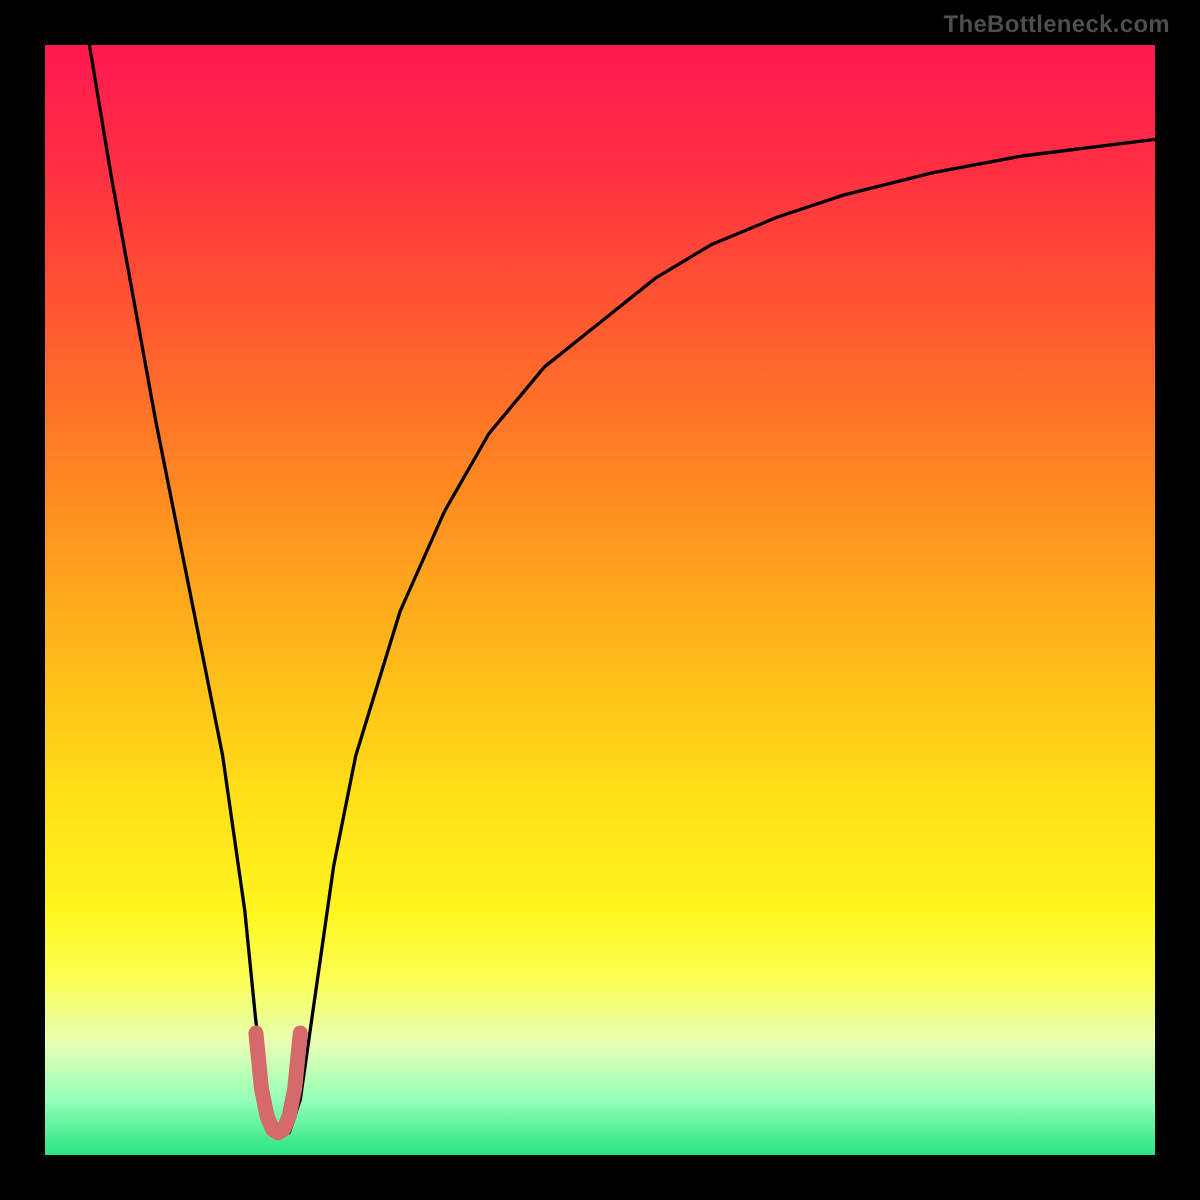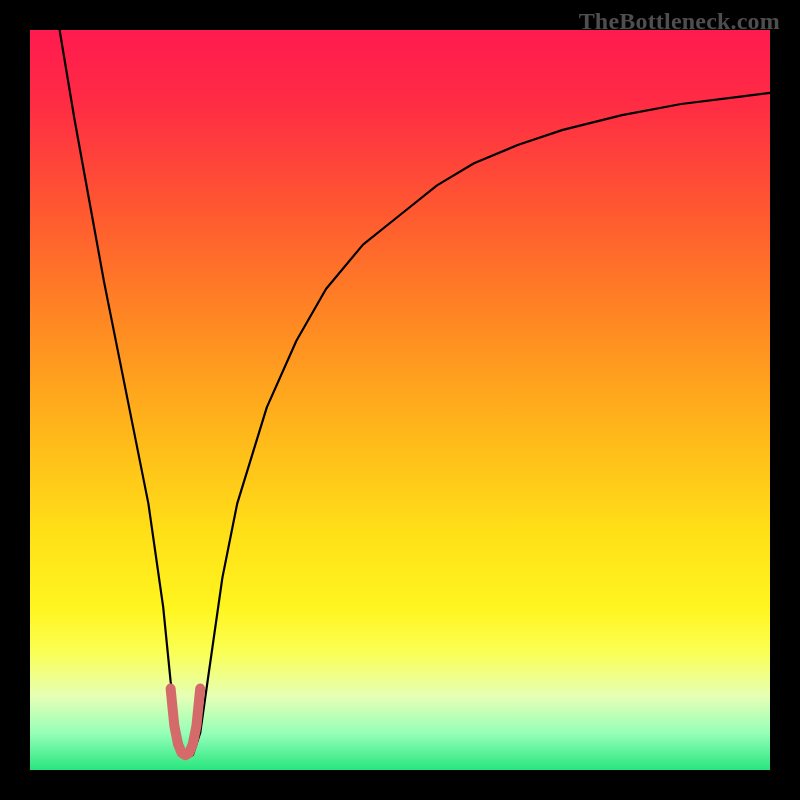--- a/index.html
+++ b/index.html
@@ -22,22 +22,22 @@
     position: absolute;
     left: 0;
     top: 0;
     width: 100%;
     height: 100%;
   }
   .watermark {
     position: absolute;
     top: 8px;
     right: 20px;
-    font-family: Liberation Serif, serif;
-    font-size: 24px;
+    font-family: Liberation Sans, sans-serif;
+    font-size: 16px;
     font-weight: 600;
     color: #4e4e4e;
     letter-spacing: 0.2px;
   }
   svg.overlay {
     position: absolute;
     left: 0;
     top: 0;
     width: 100%;
     height: 100%;

